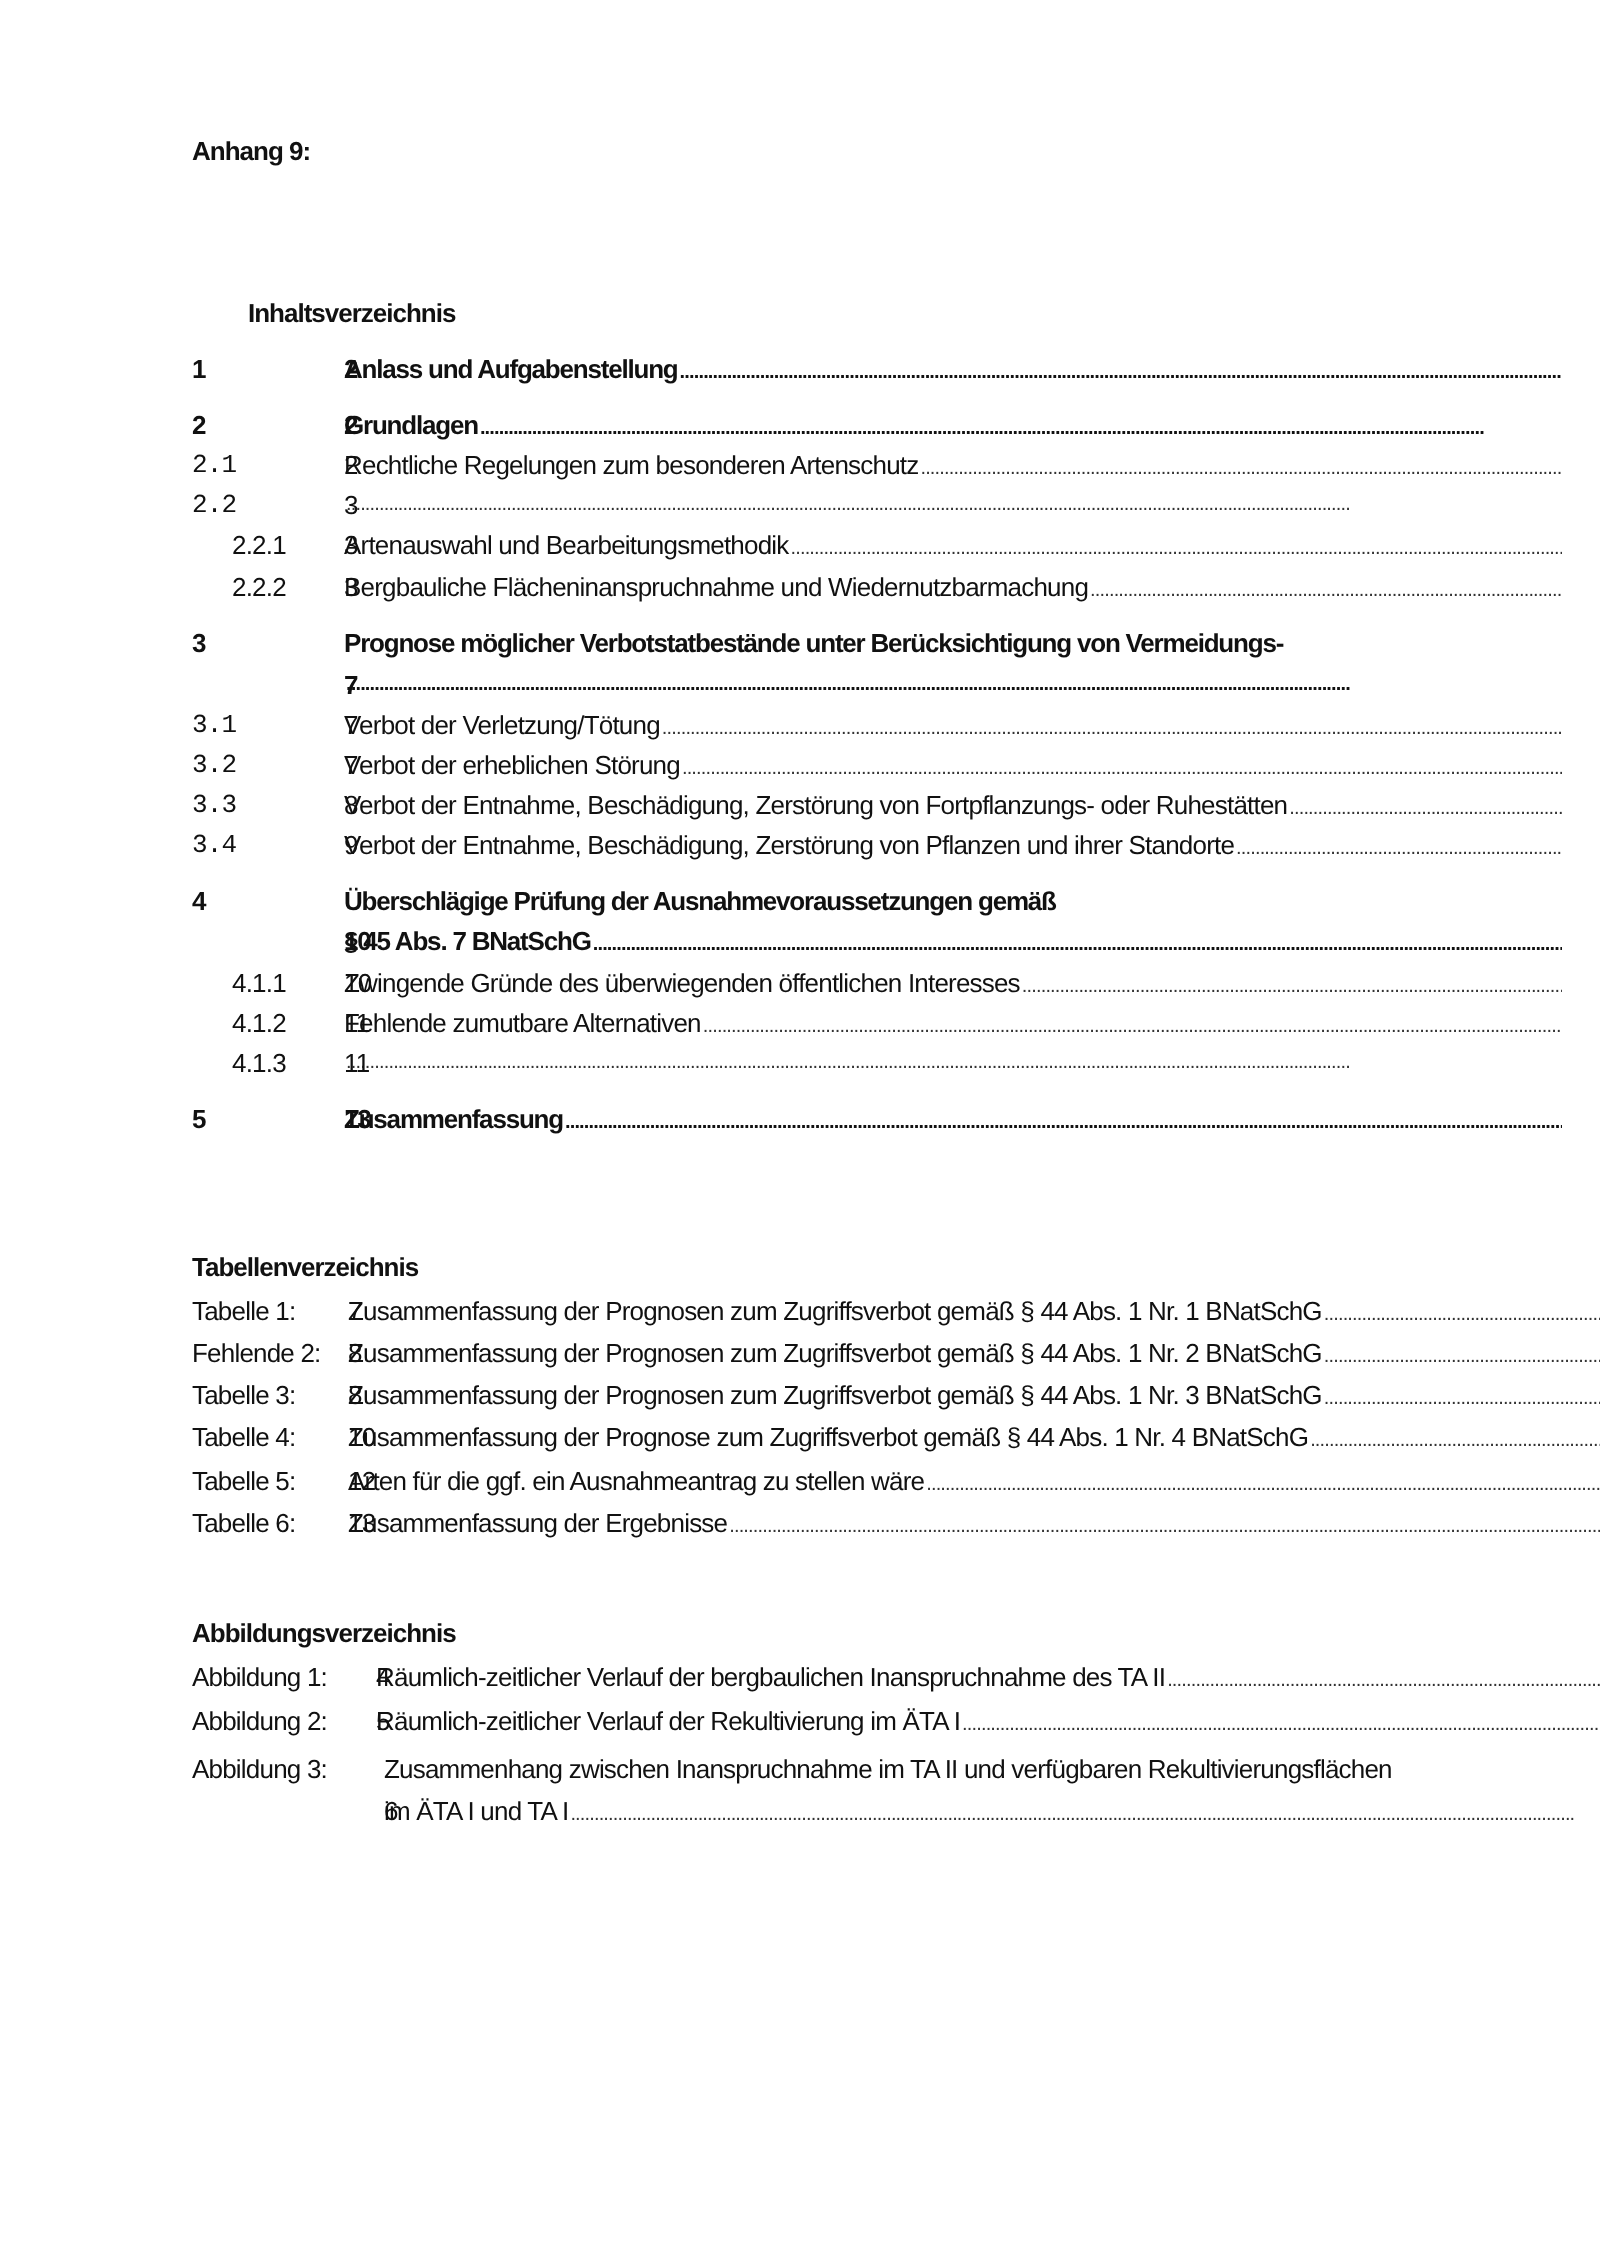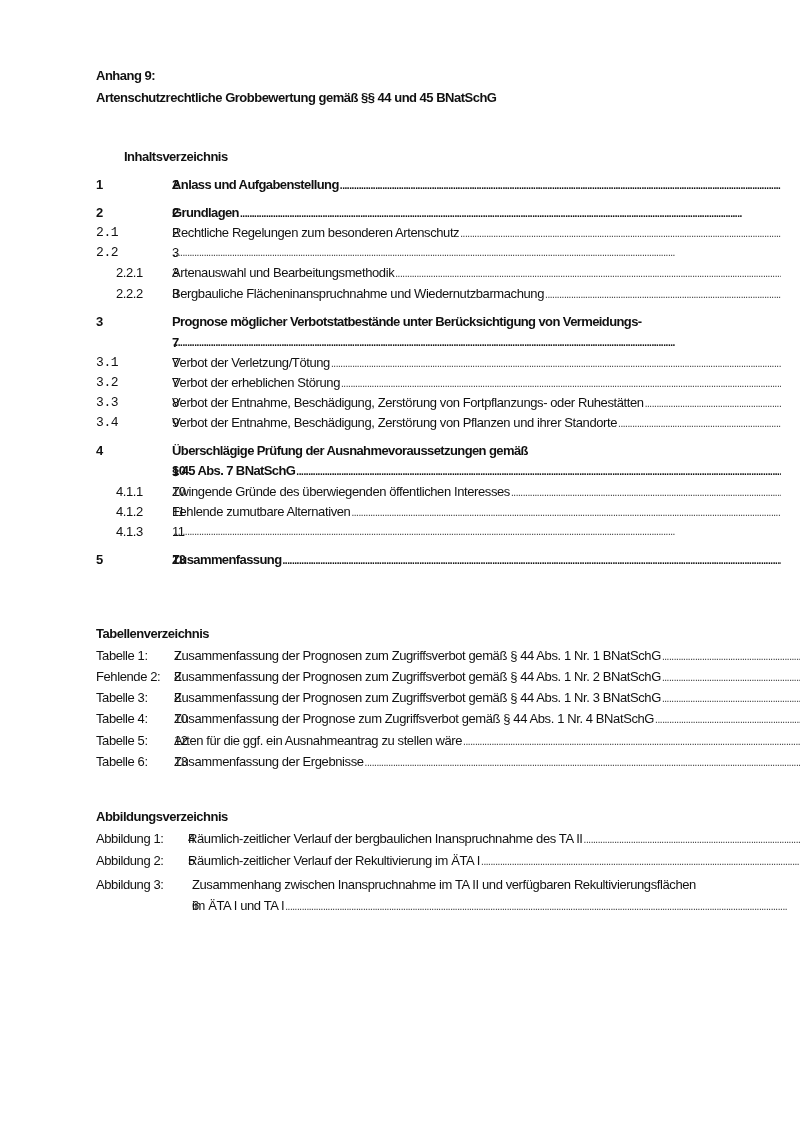--- a/index.html
+++ b/index.html
@@ -82,21 +82,20 @@
   .tbl .entry { left: 78px; width: 646px; }
   
   .fig .entry { left: 92px; width: 646px; }
 </style>
 </head>
 <body>
 
 <div class="page">
 
   <div class="heading" style="top:68px;">Anhang 9:</div>
-  <div class="heading" style="top:90px;">Artenschutzrechtliche Grobbewertung gemäß §§ 44  und 45 BNatSchG</div>
 
   <div class="heading" style="top:149px;padding-left:28px;">Inhaltsverzeichnis</div>
 
   <div class="toc">
 
     <div class="row bold" style="top:176px;">
       <span class="num l1">1</span>
       <span class="entry">
           <span class="text">Anlass und Aufgabenstellung</span>
           <span class="leader"></span>

